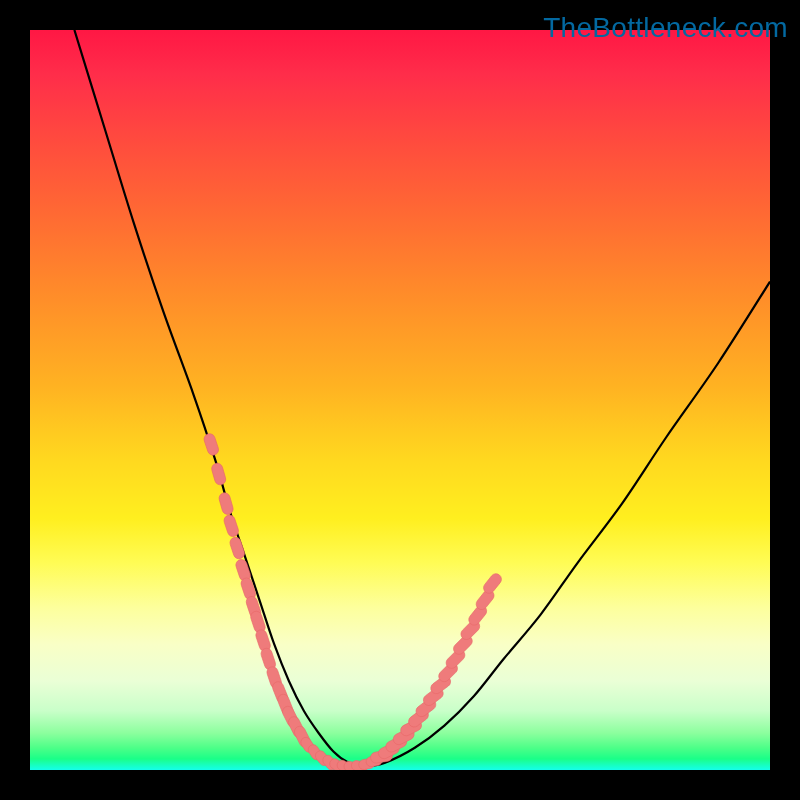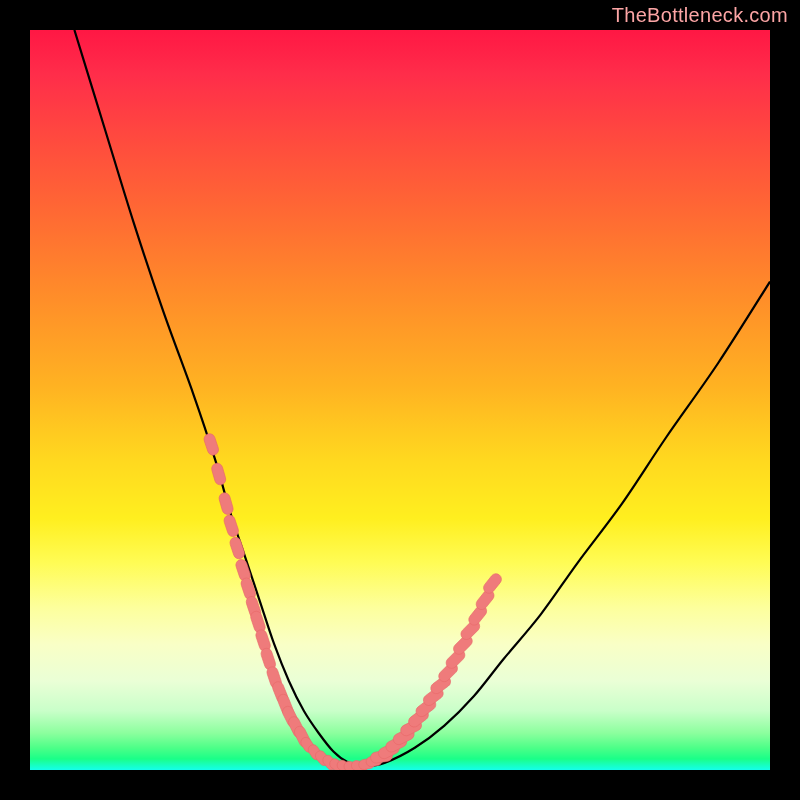--- a/index.html
+++ b/index.html
@@ -12,24 +12,24 @@
     background: #000;
   }
   .frame {
     position: relative;
     width: 800px;
     height: 800px;
     background: #000;
   }
   .watermark {
     position: absolute;
-    top: 4px;
+    top: 12px;
     right: 12px;
-    font-size: 20px;
-    color: #fca5a5;
+    font-size: 28px;
+    color: #0369a1;
     font-weight: 500;
     letter-spacing: 0.3px;
     z-index: 10;
   }
   .plot-area {
     position: absolute;
     left: 30px;
     top: 30px;
     width: 740px;
     height: 740px;

